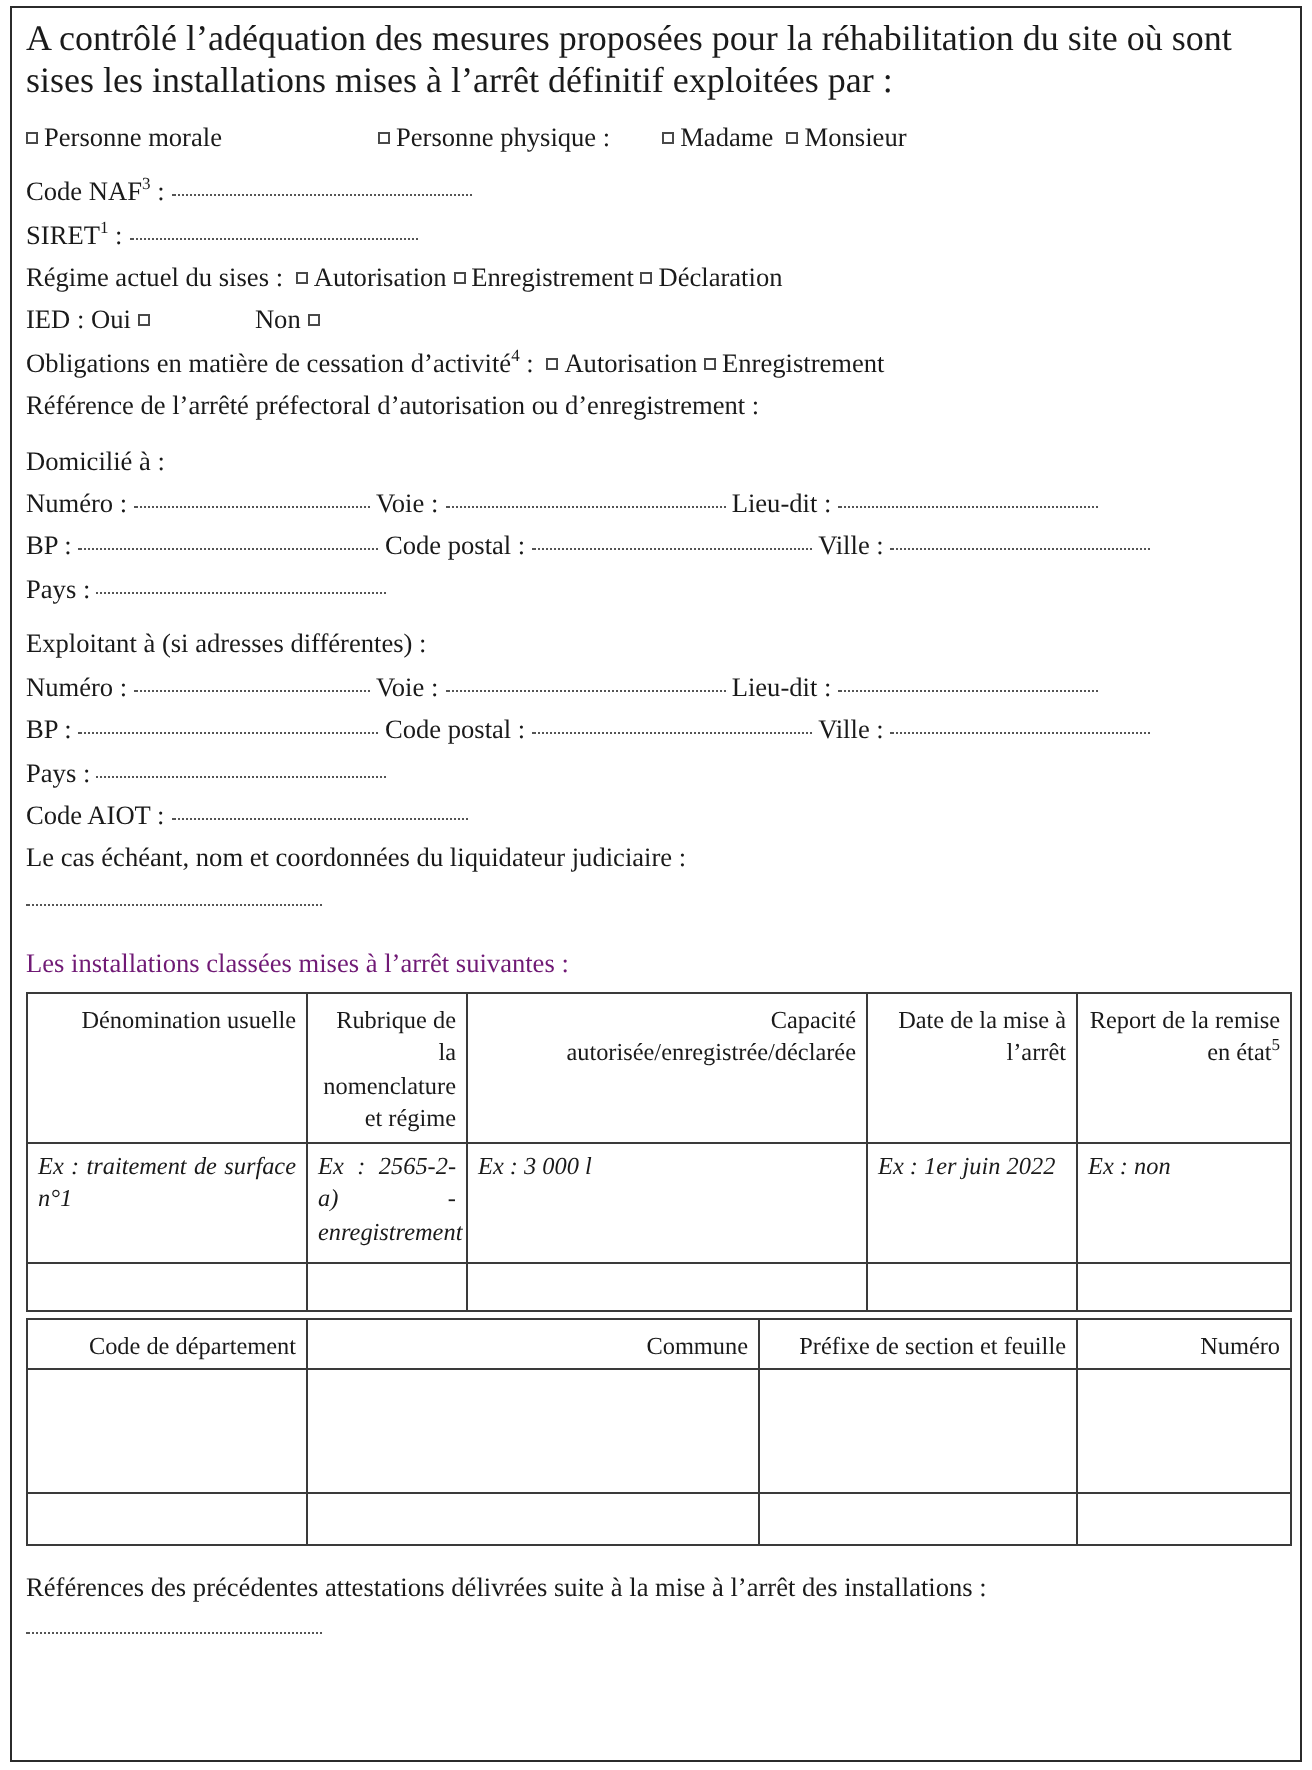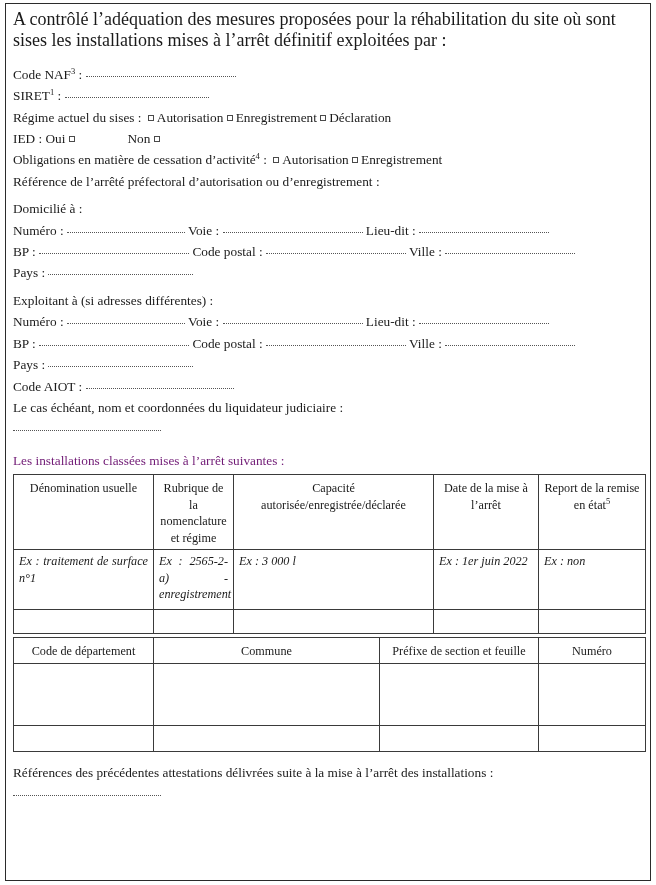--- a/index.html
+++ b/index.html
@@ -92,21 +92,21 @@
   table.grid td, table.grid th {
     border: 1px solid #3a3a3a;
     padding: 3px 5px;
     font-size: 12.2px;
     line-height: 16.5px;
     font-weight: normal;
     vertical-align: top;
     color: #1a1a1a;
   }
   table.grid th {
-    text-align: center;
+    text-align: right;
     vertical-align: top;
     padding-top: 5px;
   }
   td.ex {
     font-style: italic;
     font-size: 10.6px;
     line-height: 15px;
     text-align: justify;
     color: #232323;
     margin-left: 47px;
@@ -129,20 +129,23 @@
 
 <div id="page">
   <div class="page-border"></div>
 
   <div class="content">
 
     <div class="para">A contrôlé l’adéquation des mesures proposées pour la réhabilitation du site où sont sises les installations mises à l’arrêt définitif exploitées par :</div>
 
     <div class="spacer6"></div>
 
+    <div class="line">
+      <span class="cb"></span><span>Personne morale</span><span class="gaplg"></span><span class="cb"></span><span>Personne physique :</span><span class="gapsm"></span><span class="cb"></span><span>Madame</span>&nbsp;&nbsp;<span class="cb"></span><span>Monsieur</span>
+    </div>
 
     <div class="spacer6"></div>
 
 
     <div class="line">
       <span>Code NAF</span><sup>3</sup>
       <span>:</span>
       <span class="dots" style="width:150px;"></span>
     </div>
 

